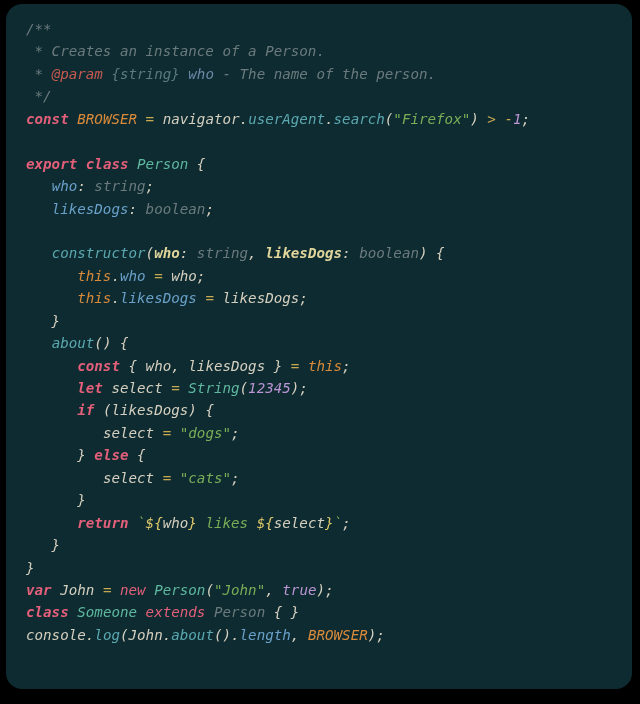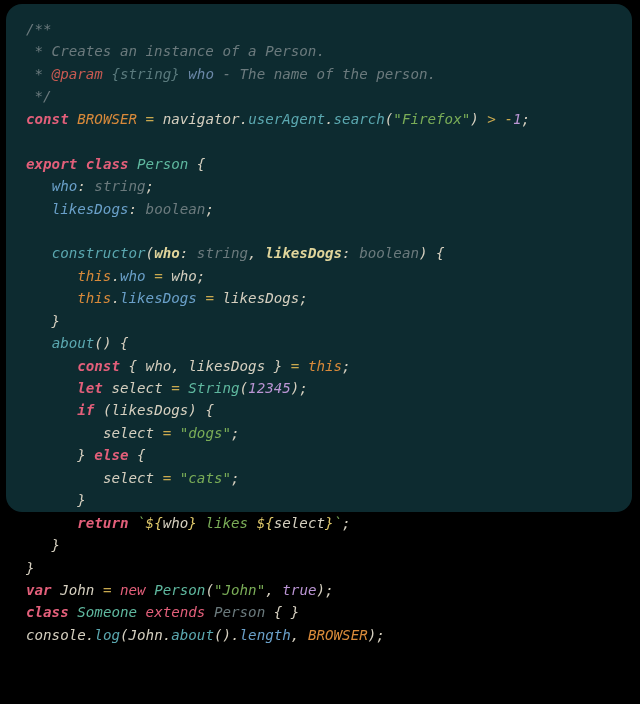--- a/index.html
+++ b/index.html
@@ -10,21 +10,21 @@
     overflow: hidden;
     font-family: 'Menlo', 'Monaco', 'Consolas', monospace;
     font-style: italic;
     font-size: 14.2px;
     line-height: 1.58;
   }
   .code-panel {
     background: #0d2b30;
     border-radius: 16px;
     width: 626px;
-    height: 508px;
+    height: 685px;
     margin: 4px 8px 4px 6px;
     padding: 14px 18px 14px 20px;
     color: #d5cfbf;
   }
   pre { white-space: pre; font-family: inherit; }
   .tok { display: inline; }
   .comment    { color: #6b7a7d; }
   .doctag     { color: #c85a52; }
   .doctype    { color: #5a7a7d; }
   .docparam   { color: #6b88a8; }

